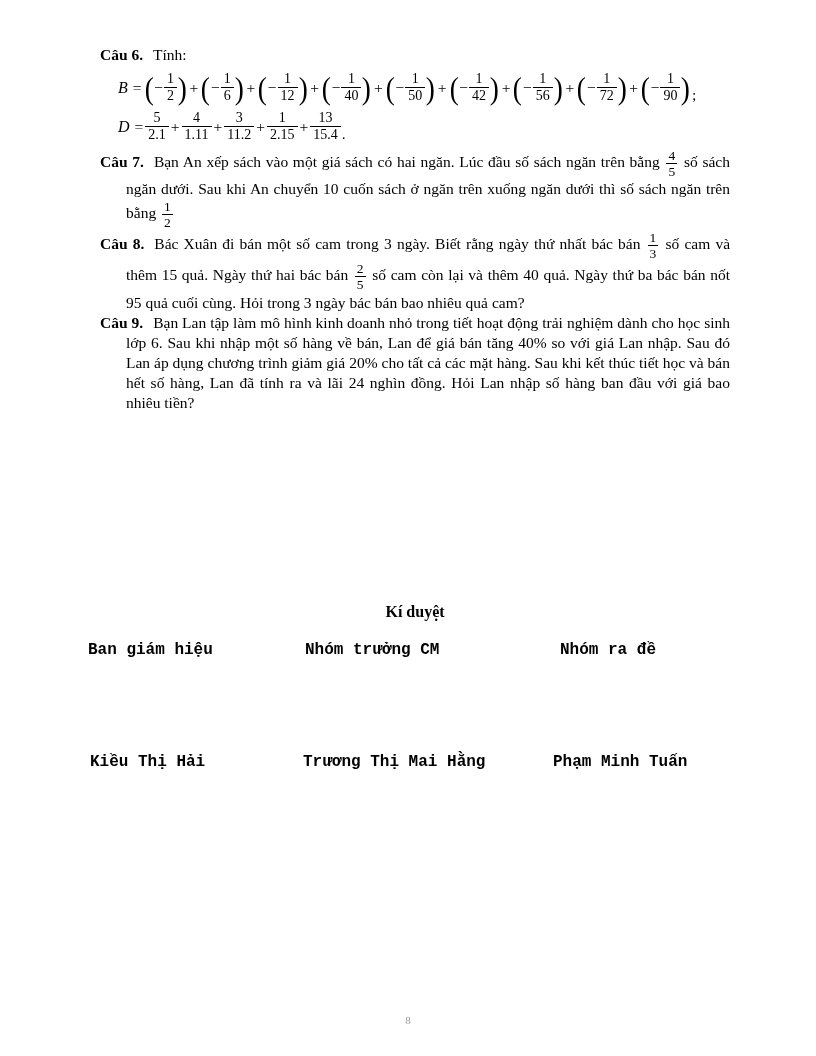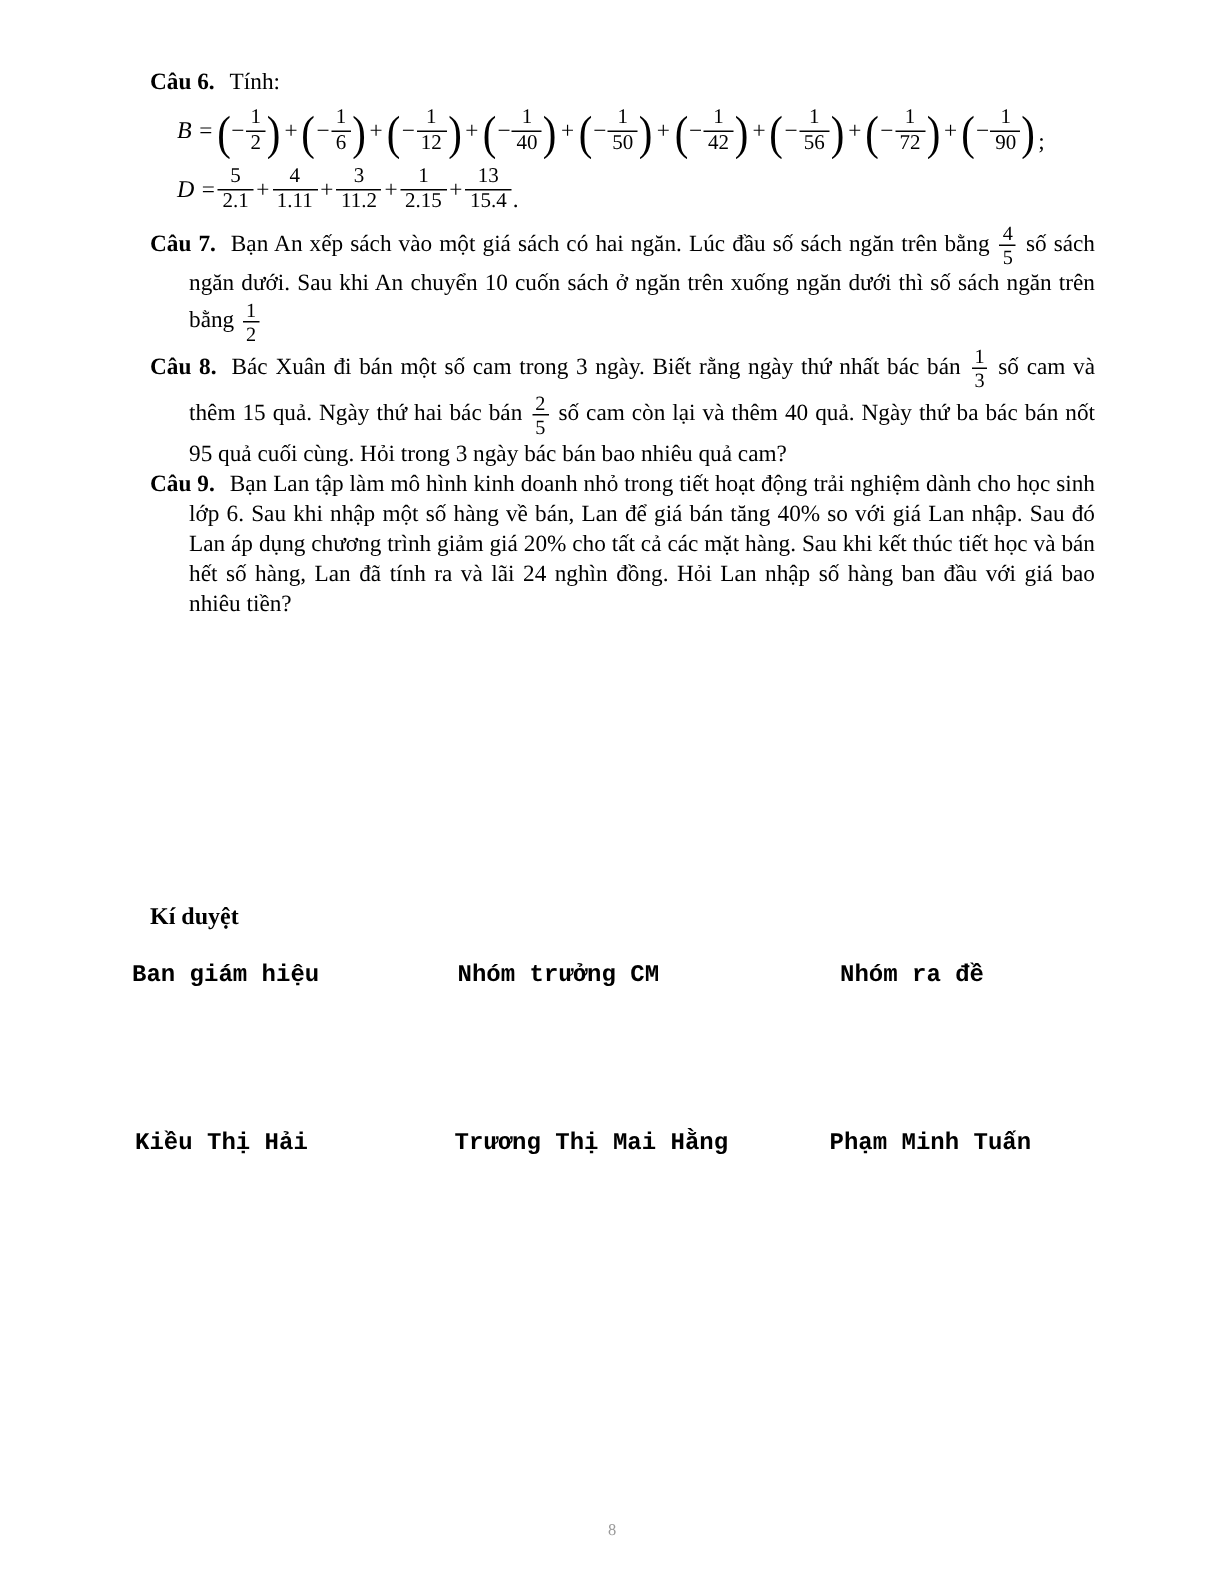--- a/index.html
+++ b/index.html
@@ -68,21 +68,21 @@
   .ifrac .den { border-top: 1px solid #000; }
 
   
   .signature {
     position: relative;
     height: 215px;
     margin-top: 190px;
     font-weight: bold;
     font-size: 16px;
   }
-  .sig-title { text-align: left; }
+  .sig-title { text-align: center; }
   .sig-role, .sig-name { position: absolute; white-space: nowrap; font-family: Liberation Mono, monospace; }
 
   .pagenum {
     position: absolute;
     bottom: 30px;
     left: 0;
     width: 100%;
     text-align: center;
     font-size: 11px;
     color: #9a9a9a;

